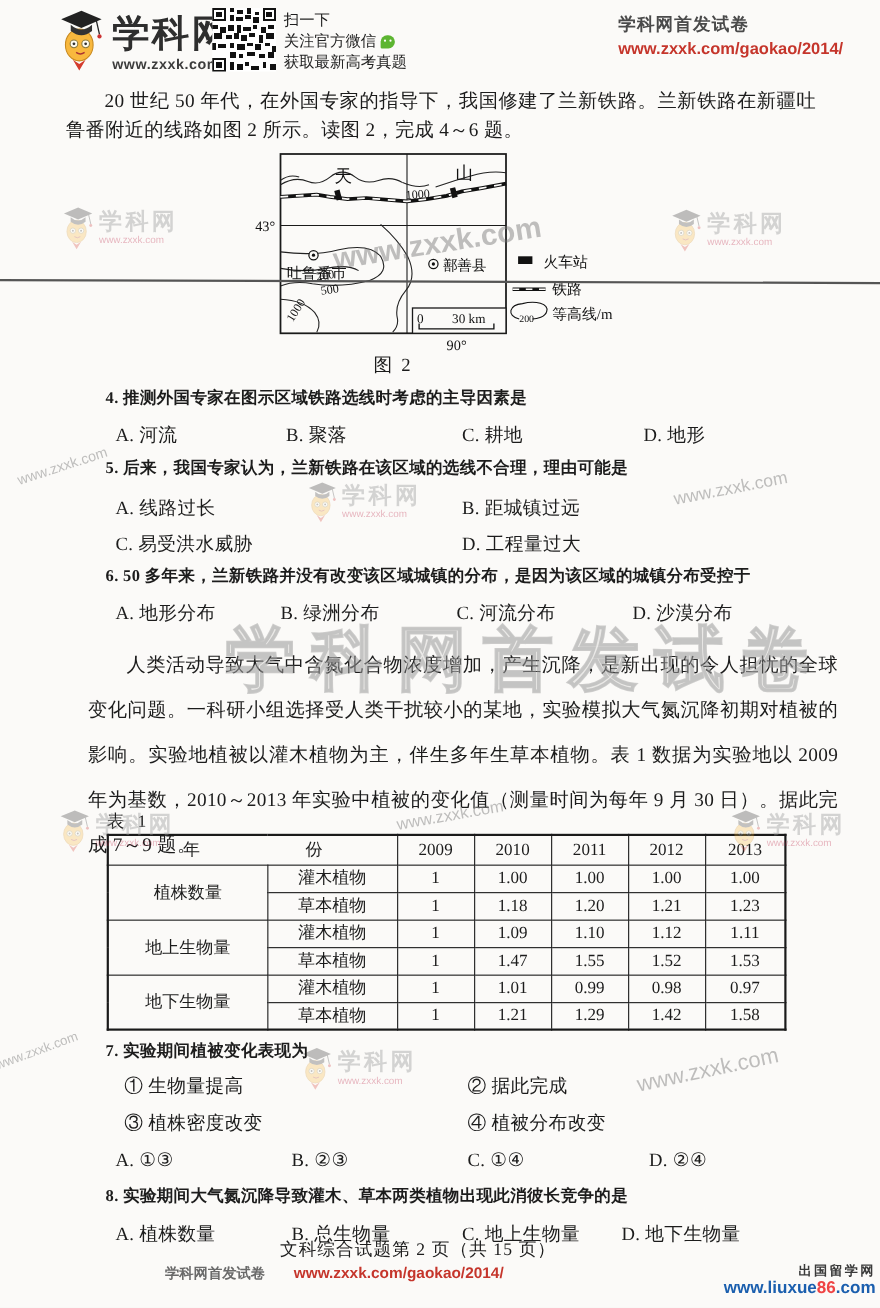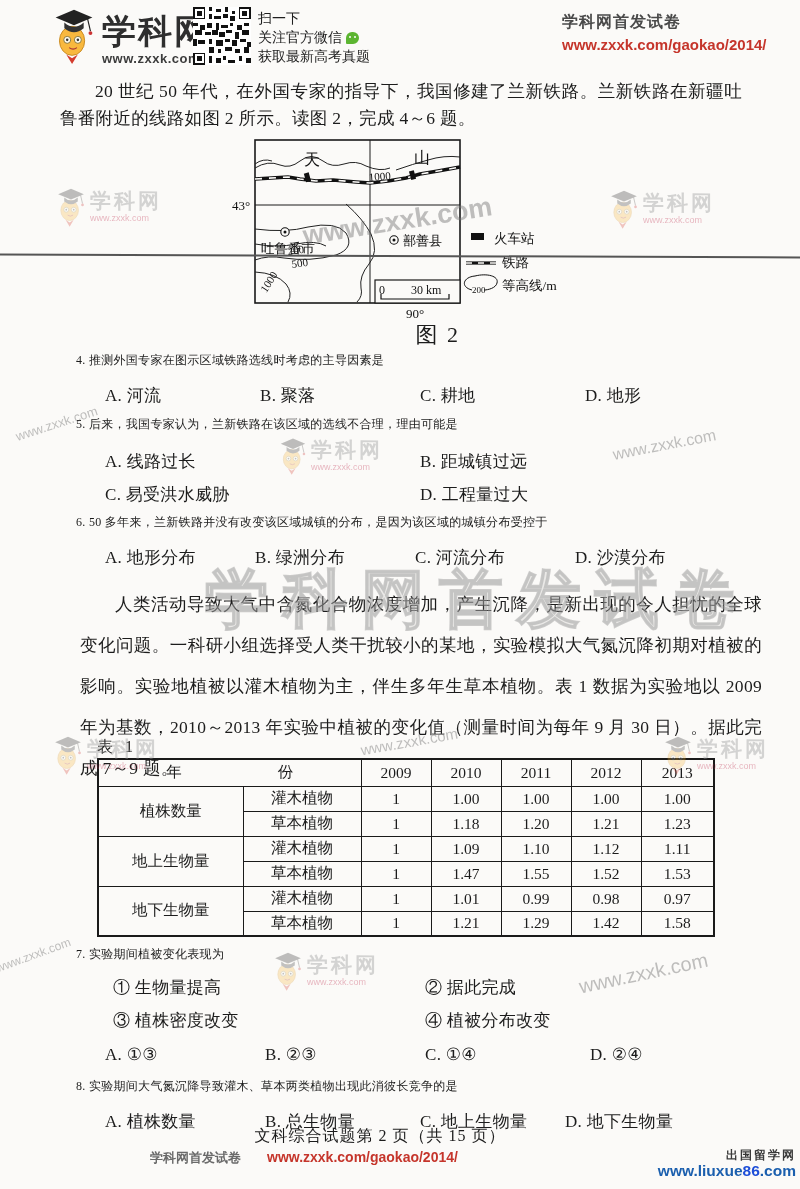--- a/index.html
+++ b/index.html
@@ -21,46 +21,46 @@
   .qr-note .row { display:flex; align-items:center; gap:4px; }
   .wechat-icon { display:inline-block; width:13px; height:12px; background:#5cb531; border-radius:6px 6px 6px 1px; position:relative; }
   .wechat-icon:after { content:""; position:absolute; left:3px; top:4px; width:2px; height:2px; background:#fff; border-radius:50%; box-shadow:5px 0 0 #fff; }
   .issue { left:562px; top:12px; font-family:"Liberation Sans", sans-serif; }
   .issue-title { font-size:16px; color:#4a4a4a; font-weight:700; letter-spacing:1px; }
   .issue-url { font-size:15px; color:#c5352b; font-weight:700; margin-top:3px; }
 
   
   .para { left:60px; width:682px; font-size:17.5px; line-height:27px; text-indent:2em; letter-spacing:.3px; text-align:justify; }
   .para2 { line-height:41px;margin-left:20px; }
-  .stem { left:76px; font-size:12px; white-space:nowrap; letter-spacing:.3px; }
+  .stem { left:96px; font-size:15px; white-space:nowrap; letter-spacing:.3px;font-weight:bold; }
   .optrow { left:105px; display:flex; font-size:17px; white-space:nowrap; letter-spacing:.3px; }
 
   
   .map-svg { left:228px; top:134px; }
   .map-svg text { font-family:"Liberation Serif", serif; fill:#111; }
-  .fig-caption { left:255px; top:320px; width:205px; text-align:right; font-size:22px; letter-spacing:2px; }
+  .fig-caption { left:255px; top:320px; width:205px; text-align:center; font-size:17px; letter-spacing:2px; }
 
   
   .exp-caption { left:97px; top:737px; width:616px; text-align:left; font-size:16px; letter-spacing:4px; }
   table.exp { left:97px; top:758px; position:absolute; border-collapse:collapse; table-layout:fixed; width:616px;
               font-size:15.5px; }
   table.exp td { border:1px solid #1a1a1a; text-align:center; height:25px; padding:0 2px; }
   table.exp { border:2px solid #1a1a1a; }
   table.exp .head td { height:27px; }
   .yearhead { display:flex; justify-content:center; gap:96px; }
 
   
   .pageinfo { left:0; top:1126px; width:760px; text-align:center; font-size:16px; letter-spacing:1px; }
   .footer-src { left:150px; top:1149px; display:flex; align-items:baseline; gap:26px; font-family:"Liberation Sans", sans-serif; }
   .footer-src .t { font-size:13px; color:#6a6a6a; font-weight:700; }
   .footer-src .u { font-size:14px; color:#c5352b; font-weight:700; }
   .liuxue { right:4px; top:1149px; text-align:center; font-family:"Liberation Sans", sans-serif; line-height:1.1; }
   .liuxue-name { font-size:12px; font-weight:700; color:#3a3a3a; letter-spacing:2px;text-align:right; }
   .liuxue-url { font-size:15.5px; font-weight:700; color:#1b5fae; }
-  .liuxue-url .red { color:#1d4ed8; }
+  .liuxue-url .red { color:#ef4444; }
 
   
   .scanline { left:-4px; top:255px; width:810px; height:2px; background:#555; transform:rotate(.2deg); }
   .wm { pointer-events:none; }
   .wm-logo { display:flex; align-items:center; gap:3px; opacity:.4; }
   .wm-logo .col { display:flex; flex-direction:column; line-height:1; }
   .wm-logo .s { font-size:21px; font-weight:700; color:#9a9a9a; letter-spacing:3px; font-family:"Liberation Serif", serif; }
   .wm-logo .u { font-size:9px; color:#b24; opacity:.8; margin-top:2px; font-family:"Liberation Sans", sans-serif; }
   .wm-url { font-family:"Liberation Sans", sans-serif; color:rgba(115,115,115,.45); white-space:nowrap; }
   .wm-banner { left:205px; top:556px; font-size:64px; font-weight:700; letter-spacing:14px; white-space:nowrap;

